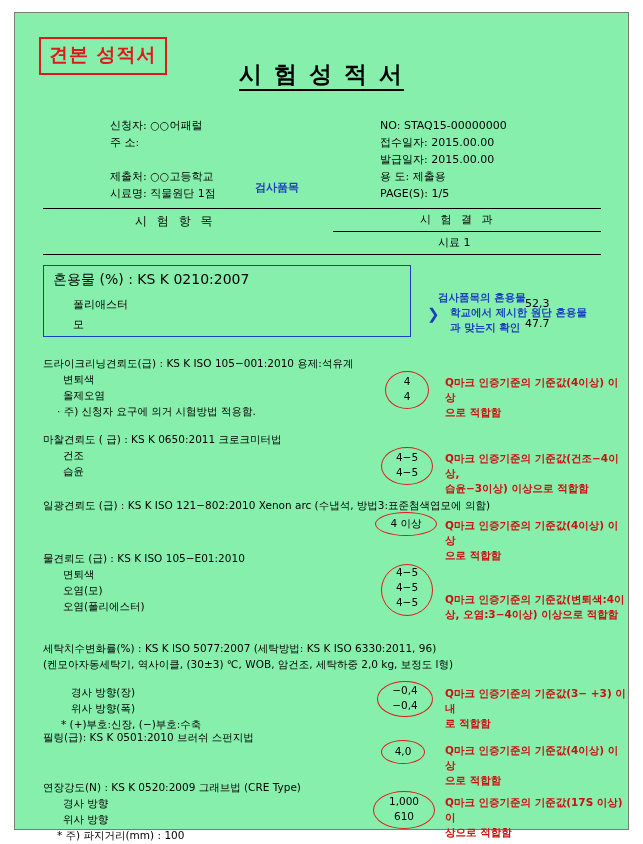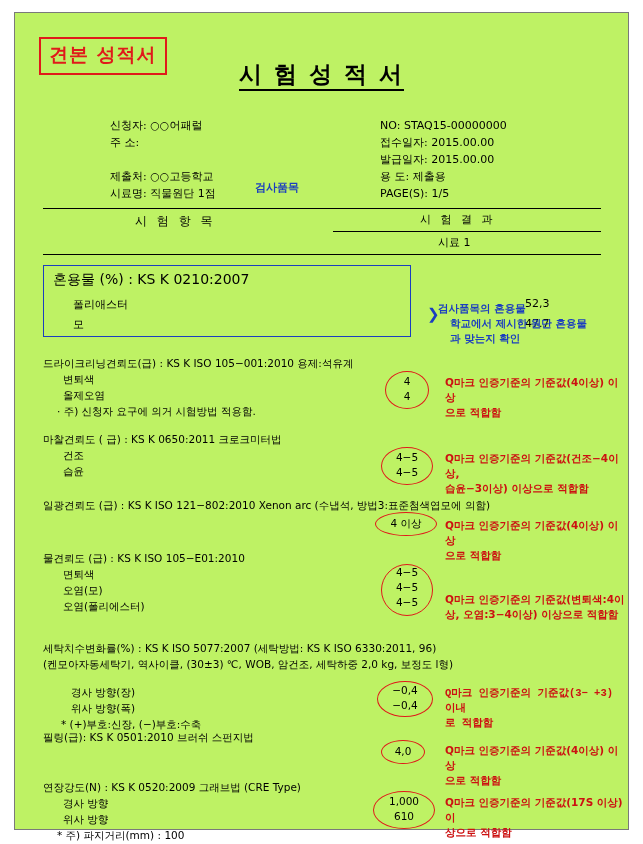--- a/index.html
+++ b/index.html
@@ -1,18 +1,18 @@
 <!DOCTYPE html>
 <html><head>
 <meta charset="utf-8">
 <style>
   html,body{margin:0;padding:0;background:#ffffff;}
   body{font-family:"DejaVu Sans","Liberation Sans",sans-serif;color:#000;}
   .page{position:relative;width:643px;height:844px;box-sizing:border-box;background:#fff;}
-  .frame{position:absolute;left:14px;top:12px;width:615px;height:818px;border:1px solid #7a7a7a;box-sizing:border-box;background:#bef264;}
+  .frame{position:absolute;left:14px;top:12px;width:615px;height:818px;border:1px solid #7a7a7a;box-sizing:border-box;background:#86efac;}
 
   .stamp{position:absolute;left:24px;top:24px;border:2px solid #e01a1a;padding:3px 8px 5px 8px;}
   .stamp span{color:#e01a1a;font-weight:bold;font-size:19px;letter-spacing:1px;}
 
   .doc-title{position:absolute;left:0;right:0;top:46px;text-align:center;font-size:23px;font-weight:bold;letter-spacing:2px;}
   .doc-title u{text-decoration:none;border-bottom:2px solid #000;padding-bottom:2px;}
 
   .meta-left{position:absolute;left:95px;top:104px;font-size:11px;line-height:17px;}
   .meta-left .row{white-space:nowrap;}
   .meta-right{position:absolute;left:365px;top:104px;font-size:11px;line-height:17px;}
@@ -27,21 +27,21 @@
   .th-result{position:absolute;left:405px;top:199px;font-size:11px;letter-spacing:3px;}
   .th-sample{position:absolute;left:423px;top:222px;font-size:11px;}
 
   .blue-box{position:absolute;left:28px;top:252px;width:368px;height:72px;border:1px solid #1b3fbf;box-sizing:border-box;}
   .bb-title{position:absolute;left:38px;top:258px;font-size:14px;}
   .bb-r1{position:absolute;left:58px;top:284px;font-size:11px;}
   .bb-r2{position:absolute;left:58px;top:304px;font-size:11px;}
   .bb-v1{position:absolute;left:510px;top:284px;font-size:11px;}
   .bb-v2{position:absolute;left:510px;top:304px;font-size:11px;}
 
-  .note-blue{position:absolute;font-size:10.5px;color:#1b3fbf;font-weight:bold;line-height:15px;margin-top:11px;}
+  .note-blue{position:absolute;font-size:10.5px;color:#1b3fbf;font-weight:bold;line-height:15px;}
 
   .sec{position:absolute;font-size:10.5px;line-height:16px;}
   .sec .sub{padding-left:20px;}
   .sec .sub2{padding-left:14px;}
 
   .val{position:absolute;font-size:10.5px;text-align:center;width:46px;}
   .cmt{position:absolute;font-size:10.5px;color:#cc1111;font-weight:bold;line-height:15px;}
 
   .oval{position:absolute;border:1.4px solid #e01a1a;border-radius:50%;box-sizing:border-box;}
 
@@ -184,21 +184,21 @@
       <div>(켄모아자동세탁기, 역사이클, (30±3) ℃, WOB, 암건조, 세탁하중 2,0 kg, 보정도 l형)</div>
     </div>
     <div class="sec" style="left:56px;top:671px;">
       <div>경사 방향(장)</div>
       <div>위사 방향(폭)</div>
       <div style="margin-left:-10px;">* (+)부호:신장, (−)부호:수축</div>
     </div>
     <div class="oval" style="left:362px;top:668px;width:56px;height:36px;"></div>
     <div class="val" style="left:367px;top:671px;">−0,4</div>
     <div class="val" style="left:367px;top:686px;">−0,4</div>
-    <div class="cmt" style="left:430px;top:673px;font-family:Liberation Mono, monospace;">
+    <div class="cmt" style="left:430px;top:673px;">
       <div>Q마크 인증기준의 기준값(3− +3) 이내</div>
       <div>로 적합함</div>
     </div>
 
     <div class="sec" style="left:28px;top:716px;">
       <div>필링(급): KS K 0501:2010 브러쉬 스펀지법</div>
     </div>
     <div class="oval" style="left:366px;top:727px;width:44px;height:24px;"></div>
     <div class="val" style="left:365px;top:732px;">4,0</div>
     <div class="cmt" style="left:430px;top:730px;">

